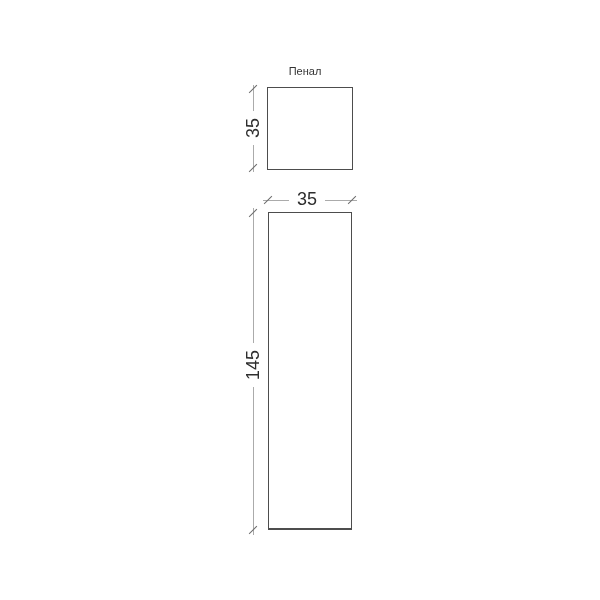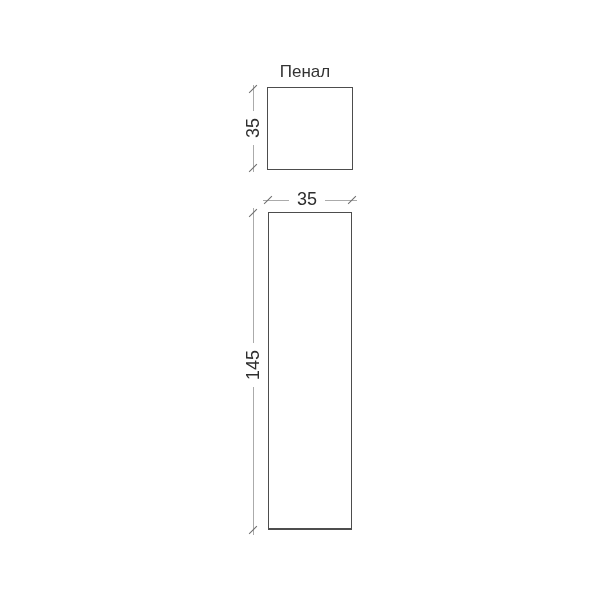--- a/index.html
+++ b/index.html
@@ -13,21 +13,21 @@
     height: 600px;
     background: #ffffff;
     overflow: hidden;
     font-family: "Liberation Sans", sans-serif;
   }
   .title {
     position: absolute;
     left: 305px;
     top: 62px;
     transform: translateX(-50%);
-    font-size: 17px;
+    font-size: 11px;
     line-height: 19px;
     color: #333333;
     white-space: nowrap;
   }
   .outline {
     position: absolute;
     box-sizing: border-box;
     border: 1px solid #4d4d4d;
     background: #ffffff;
   }

